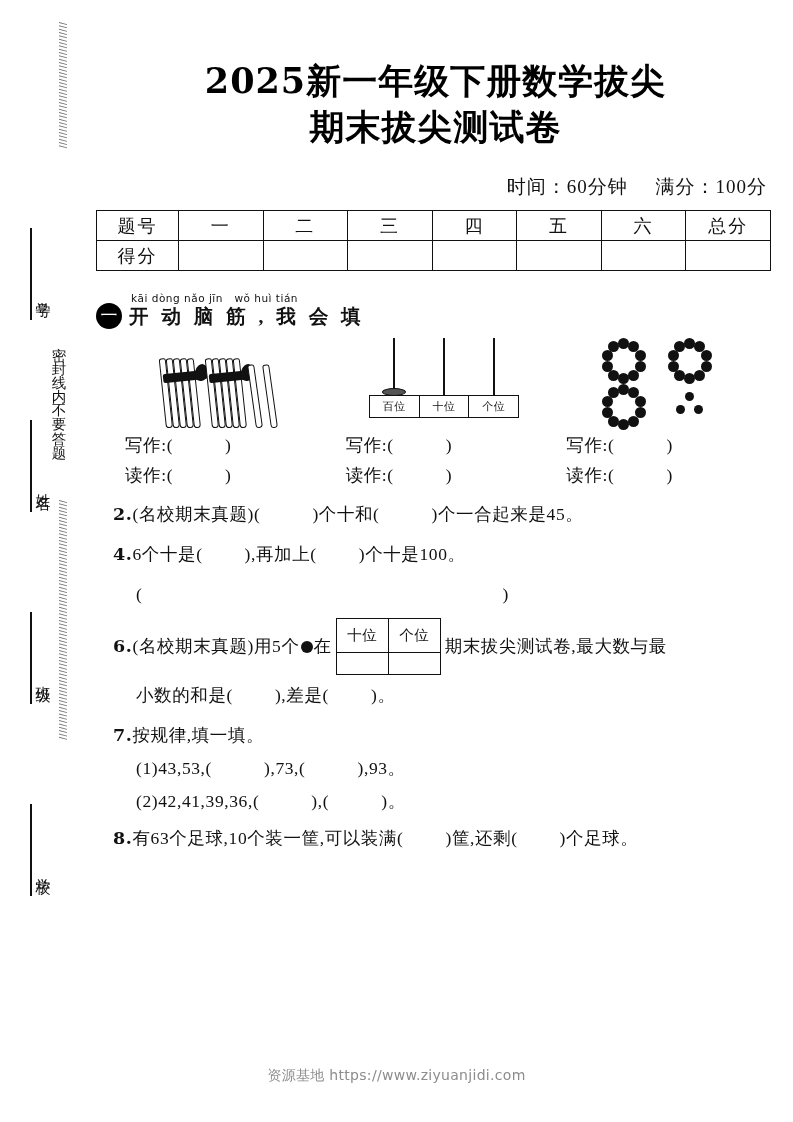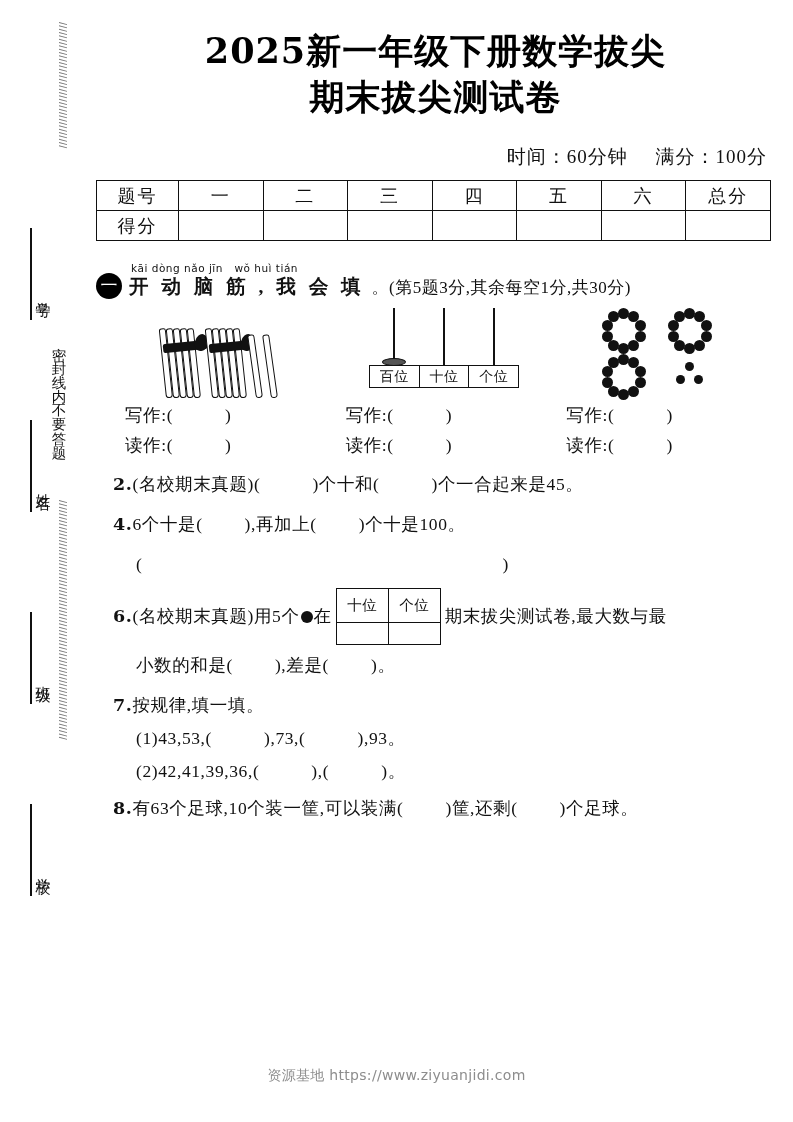--- a/index.html
+++ b/index.html
@@ -64,21 +64,21 @@
 
   
   #sheet {
     position: absolute;
     left: 78px; top: 0;
     width: 715px; height: 1122px;
     padding: 0 18px 0 18px;
   }
 
   
-  #title-block { text-align: center; padding-top: 28px; }
+  #title-block { text-align: center; padding-top: 58px; }
   .title-line {
     font-family: "DejaVu Serif", "Liberation Serif", serif;
     font-weight: bold;
     font-size: 35px;
     letter-spacing: 1px;
     line-height: 46px;
     color: #000;
   }
 
   
@@ -237,21 +237,21 @@
     border-radius: 50%;
   }
   .abacus table {
     position: absolute; bottom: 10px; left: 0;
     border-collapse: collapse; table-layout: fixed;
   }
   .abacus td {
     border: 1.4px solid #111;
     width: 50px; height: 22px;
     text-align: center;
-    font-size: 14px;
+    font-size: 11px;
     letter-spacing: 0.5px;
   }
 
   
   .flowers { position: relative; width: 140px; height: 96px; }
   .ring { position: absolute; width: 46px; height: 46px; }
   .ring span {
     position: absolute; width: 11px; height: 11px;
     background: #111; border-radius: 50%;
   }
@@ -358,21 +358,20 @@
     </table>
 
   <div id="section-one">
     <div class="sec-num">一</div>
     <div class="sec-title-wrap">
       <div class="pinyin">
         <i>kāi</i>&nbsp;<i>dòng</i>&nbsp;<i>nǎo</i>&nbsp;<i>jīn</i>&nbsp;&nbsp;&nbsp;<i>wǒ</i>&nbsp;<i>huì</i>&nbsp;<i>tián</i>
       </div>
       <div class="sec-title">开 动 脑 筋 , 我 会 填</div>
     </div>
-    <div class="sec-points">。(第5题3分,其余每空1分,共30分)</div>
   </div>
 
 
   <div id="q1-figs">
 
     <div class="fig-col">
       <div class="fig-art">
         <div class="sticks">
           <div class="bundle">
             <div class="rod" style="left:2px;"></div>

